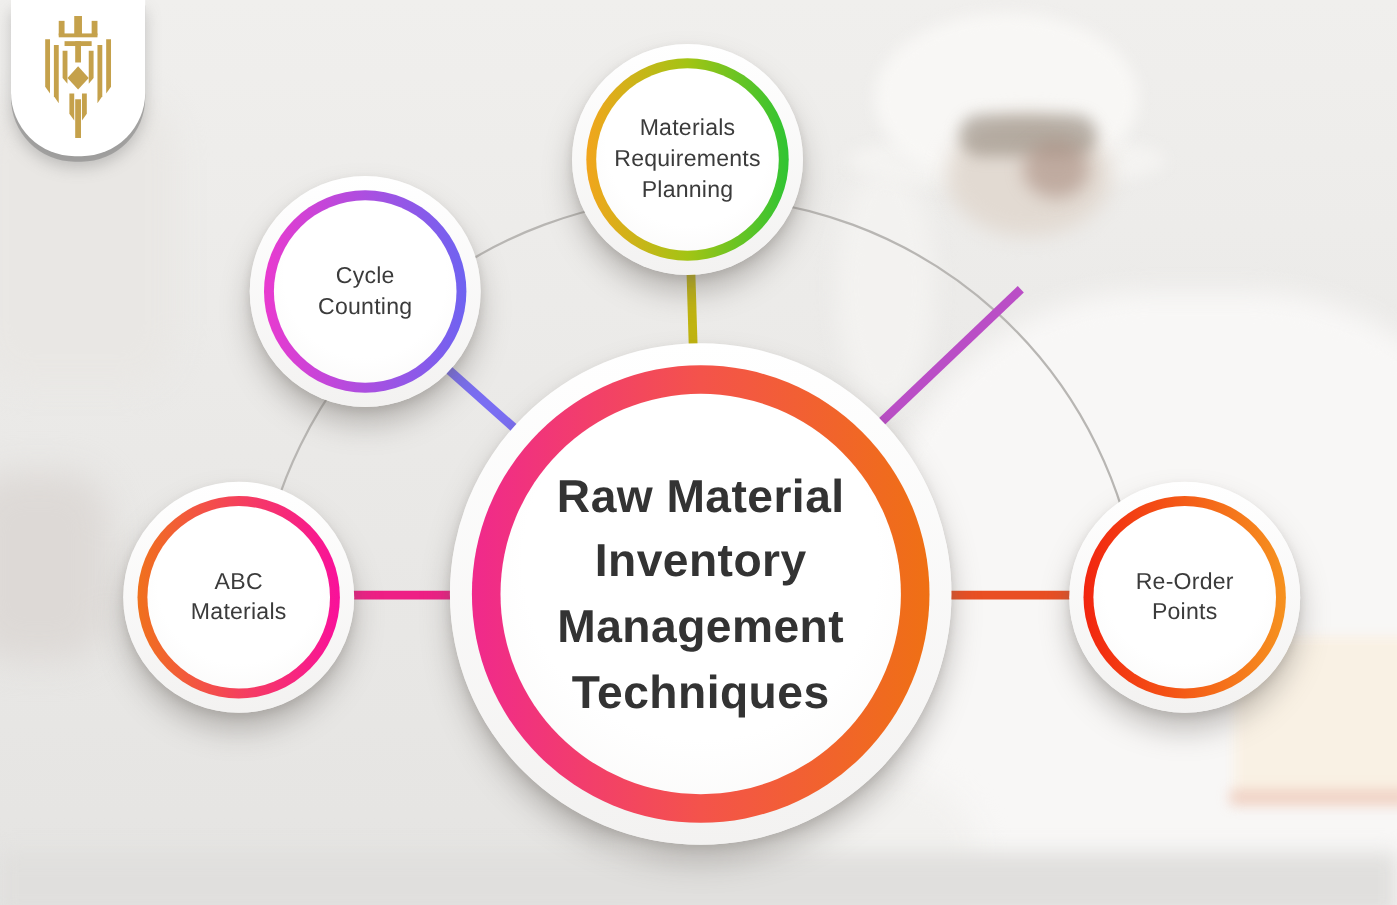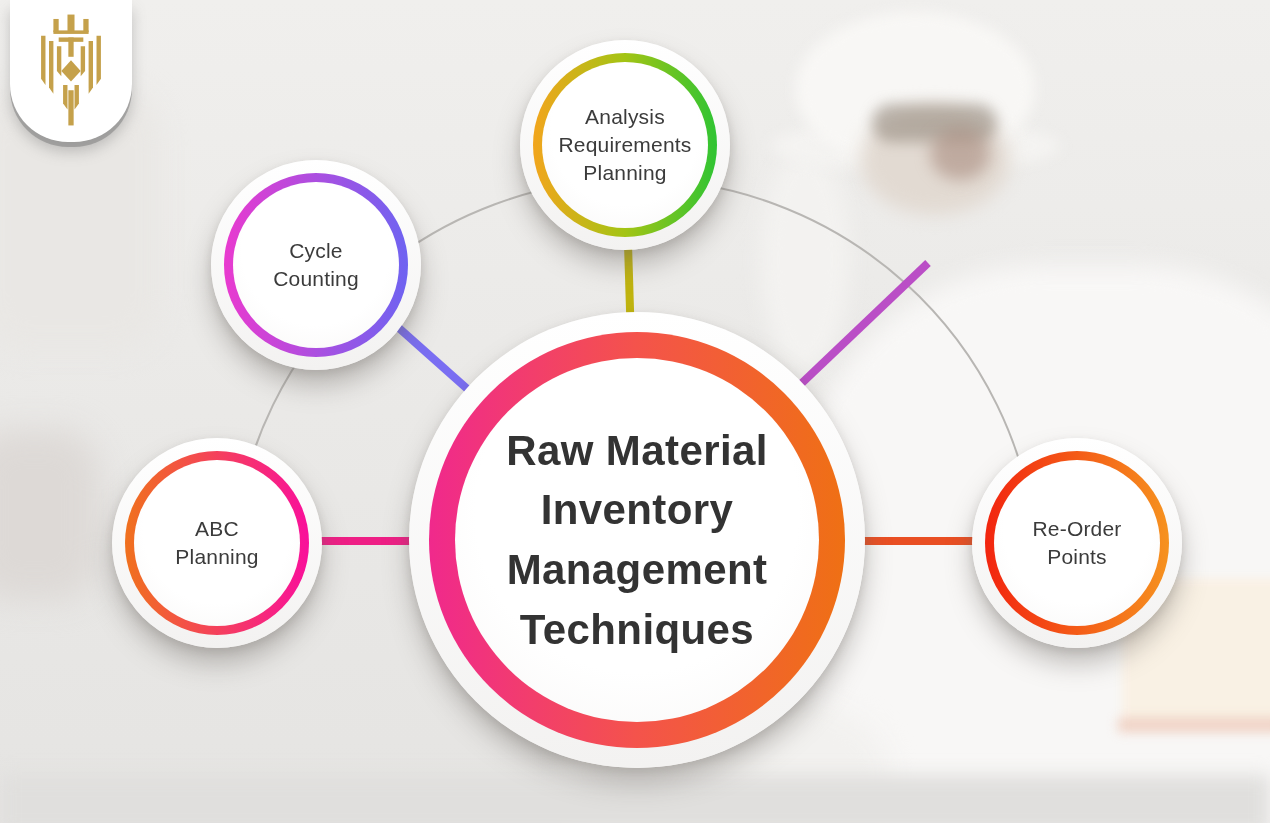--- a/index.html
+++ b/index.html
@@ -90,21 +90,21 @@
   }
   .hub{width:456px;height:456px;padding:20px;}
   .hub .ring{padding:26px;}
   .hub .label{
     font-size:42px;line-height:1.42;font-weight:bold;color:#333333;
     letter-spacing:.4px;
   }
   .w120{width:120px;} .w165{width:165px;} .w320{width:320px;}
 
   .n-mrp    {left:520px;top:40px;}
-  .n-cycle  {left:211px;top:160px;}
+  .n-cycle  {left:227px;top:160px;}
   .n-eoq    {left:823px;top:158px;}
   .n-abc    {left:112px;top:438px;}
   .n-reorder{left:972px;top:438px;}
   .n-hub    {left:409px;top:312px;}
 
   
   .logo-badge{
     position:absolute;left:10px;top:0;width:122px;height:142px;z-index:5;
     background:#FFFFFF;border-radius:0 0 58px 58px;
     box-shadow:0 5px 0 rgba(128,128,128,.55), 0 10px 14px rgba(110,110,110,.35);
@@ -144,38 +144,38 @@
     <div class="ring" style="background: linear-gradient(90deg, rgb(240, 41, 140), rgb(244, 83, 75), rgb(239, 112, 20));">
       <div class="inner">
         <div class="label w320">Raw Material Inventory Management Techniques</div>
       </div>
     </div>
   </div>
 
   <div class="node sat n-mrp">
     <div class="ring" style="background: linear-gradient(90deg, rgb(242, 165, 29), rgb(163, 196, 20), rgb(47, 196, 51));">
       <div class="inner">
-        <div class="label w165">Analysis Requirements Planning</div>
+        <div class="label w165">Materials Requirements Planning</div>
       </div>
     </div>
   </div>
 
   <div class="node sat n-cycle">
     <div class="ring" style="background: linear-gradient(90deg, rgb(233, 58, 207), rgb(110, 99, 241));">
       <div class="inner">
         <div class="label w120">Cycle Counting</div>
       </div>
     </div>
   </div>
 
 
   <div class="node sat n-abc">
     <div class="ring" style="background: linear-gradient(90deg, rgb(240, 113, 29), rgb(249, 16, 155));">
       <div class="inner">
-        <div class="label w120">ABC Planning</div>
+        <div class="label w120">ABC Materials</div>
       </div>
     </div>
   </div>
 
   <div class="node sat n-reorder">
     <div class="ring" style="background: linear-gradient(90deg, rgb(242, 37, 15), rgb(246, 146, 31));">
       <div class="inner">
         <div class="label w120">Re-Order Points</div>
       </div>
     </div>

